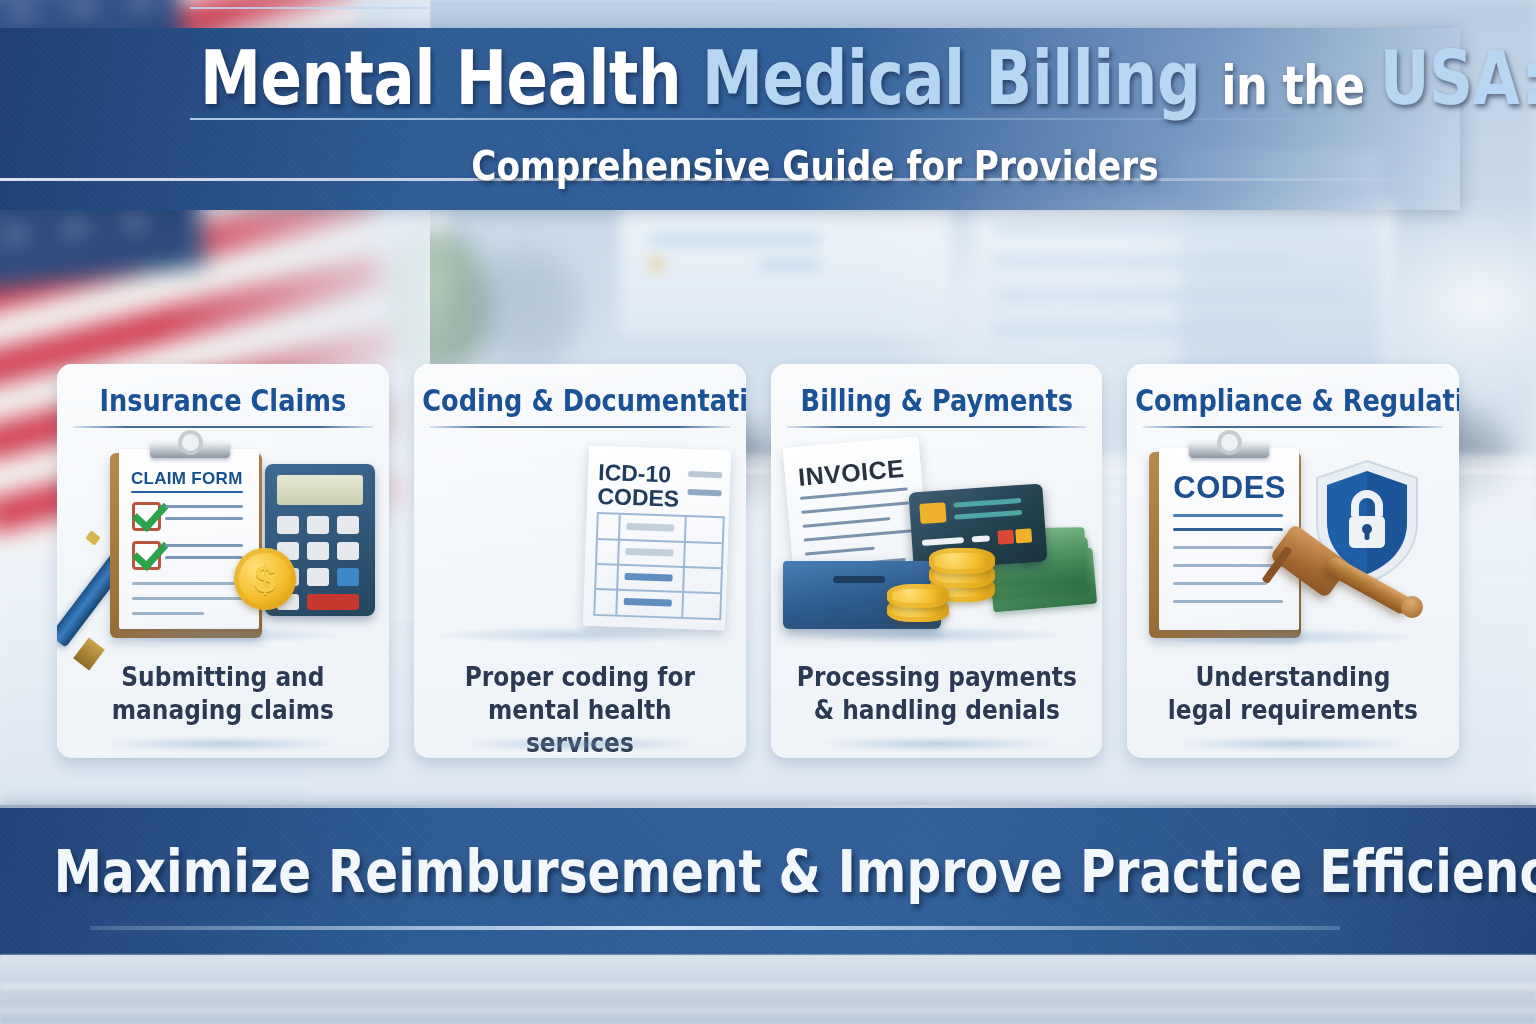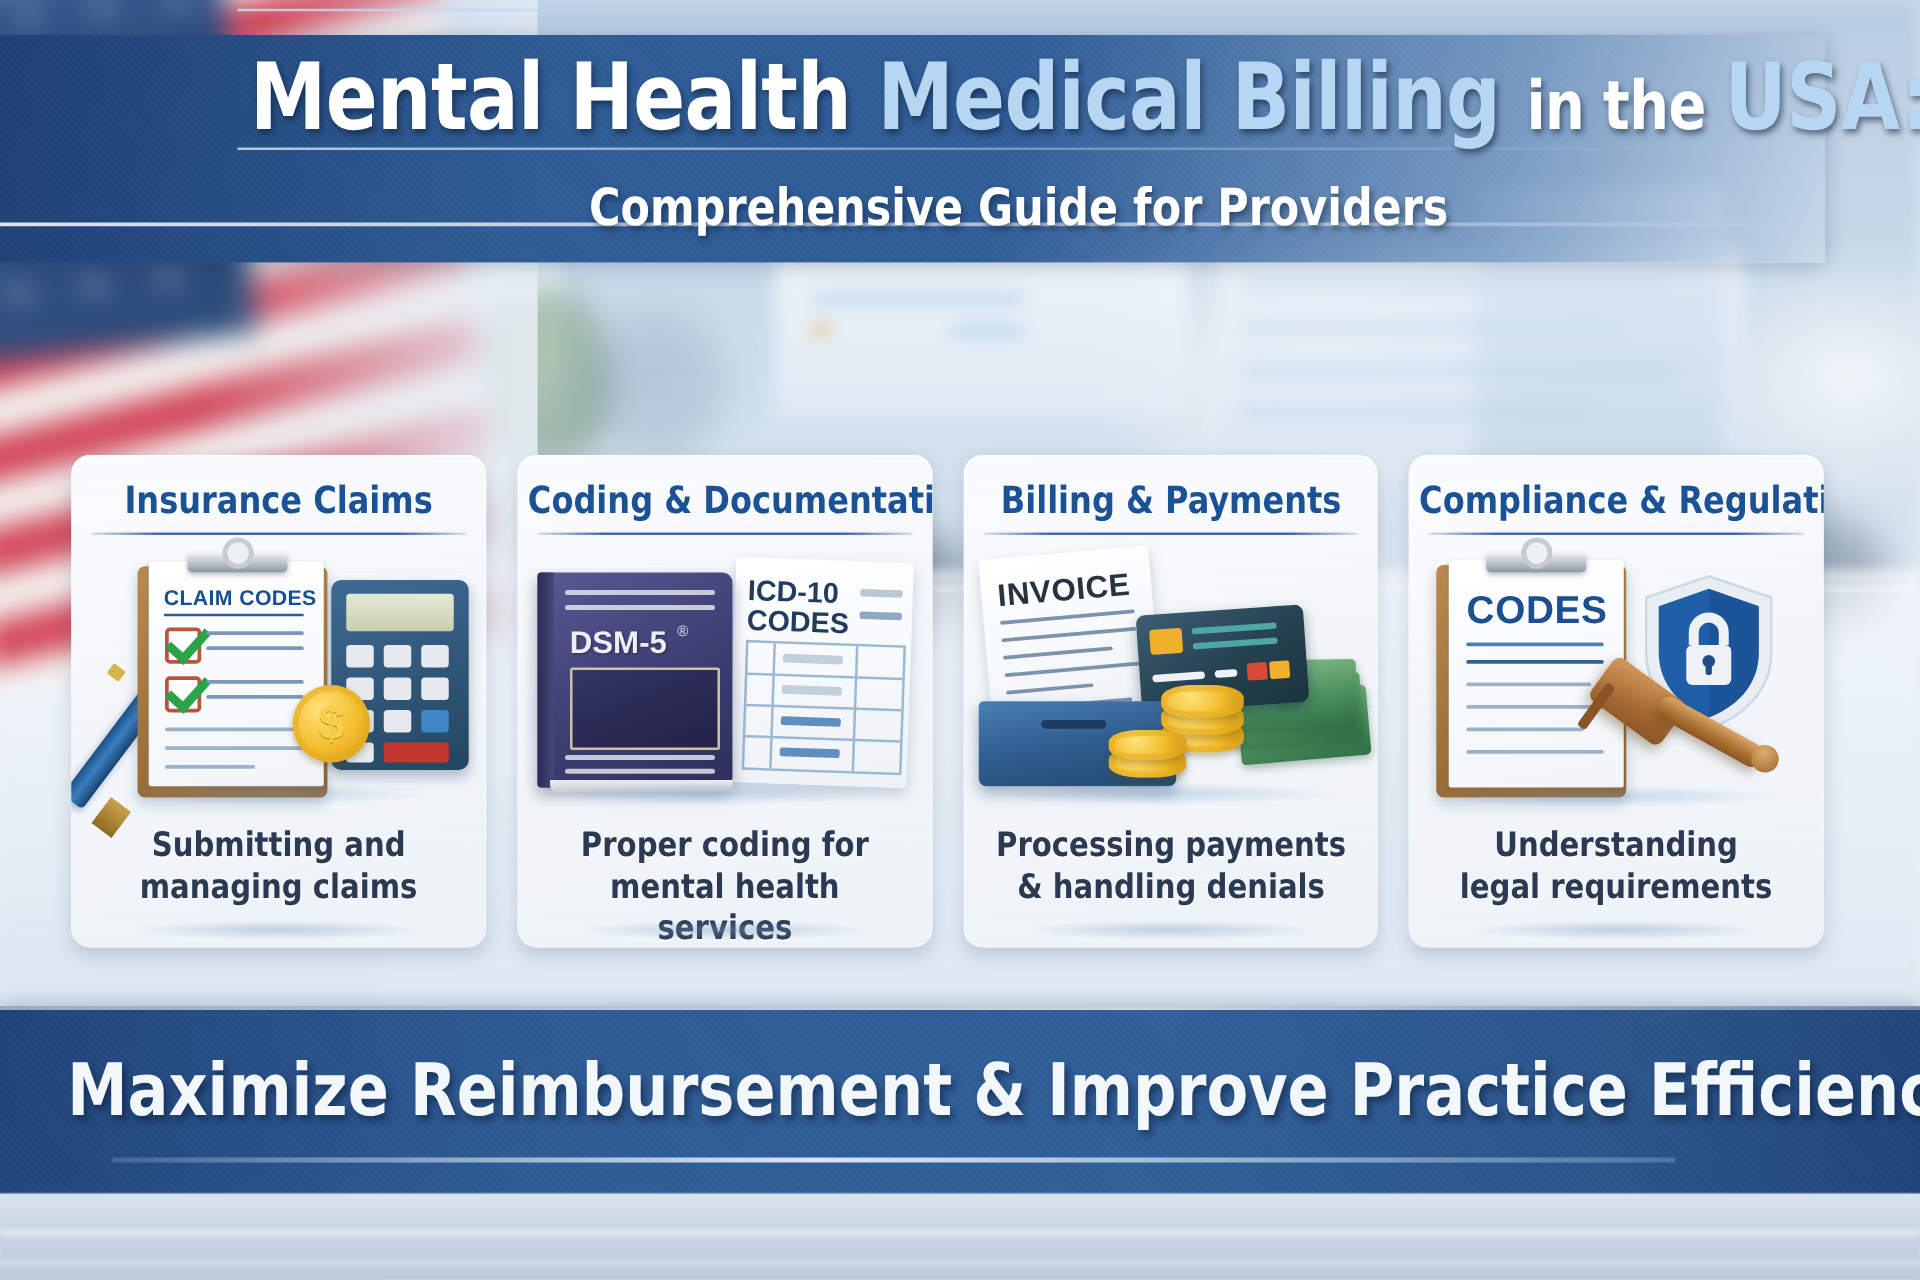--- a/index.html
+++ b/index.html
@@ -313,21 +313,21 @@
           <div class="calc-key" style="left:12px;top:104px;width:22px;height:18px;"></div>
           <div class="calc-key" style="left:42px;top:104px;width:22px;height:18px;"></div>
           <div class="calc-key" style="left:72px;top:104px;width:22px;height:18px;background:#3f86c9;"></div>
           <div class="calc-key" style="left:12px;top:130px;width:22px;height:16px;"></div>
           <div class="calc-key" style="left:42px;top:130px;width:52px;height:16px;background:#c6382e;"></div>
         </div>
 
         <div class="clipboard" style="left:53px;top:17px;width:152px;height:185px;"></div>
         <div class="clip-paper" style="left:62px;top:13px;width:140px;height:180px;">
           <div style="position:absolute;left:12px;top:20px;font-family:'Liberation Sans Narrow','Liberation Sans',sans-serif;
-            font-weight:700;font-size:17px;color:#16508e;letter-spacing:.3px;">CLAIM CODES</div>
+            font-weight:700;font-size:17px;color:#16508e;letter-spacing:.3px;">CLAIM FORM</div>
           <div class="line" style="left:12px;top:42px;width:112px;height:2px;background:#2a5f9e;"></div>
           <div class="chkbox" style="left:13px;top:53px;width:23px;height:23px;"></div>
           <div class="check" style="left:15px;top:54px;"></div>
           <div class="line" style="left:46px;top:56px;width:78px;height:3px;background:#7b98b8;"></div>
           <div class="line" style="left:46px;top:68px;width:78px;height:3px;background:#7b98b8;"></div>
           <div class="chkbox" style="left:13px;top:92px;width:23px;height:23px;"></div>
           <div class="check" style="left:15px;top:93px;"></div>
           <div class="line" style="left:46px;top:95px;width:78px;height:3px;background:#7b98b8;"></div>
           <div class="line" style="left:46px;top:107px;width:78px;height:3px;background:#7b98b8;"></div>
           <div class="line" style="left:13px;top:133px;width:111px;height:3px;background:#9bb2c9;"></div>
@@ -371,32 +371,20 @@
             <div class="tbl-row" style="top:74px;"></div>
             <div class="tbl-col" style="left:20px;"></div>
             <div class="tbl-col" style="left:86px;"></div>
             <div class="line" style="left:28px;top:8px;width:48px;height:7px;background:#c3cfdb;"></div>
             <div class="line" style="left:28px;top:33px;width:48px;height:7px;background:#c3cfdb;"></div>
             <div class="line" style="left:28px;top:58px;width:48px;height:7px;background:#5f8fc0;"></div>
             <div class="line" style="left:28px;top:83px;width:48px;height:7px;background:#5f8fc0;"></div>
           </div>
         </div>
 
-        <div class="book" style="left:16px;top:22px;width:156px;height:172px;">
-          <div class="book-spine"></div>
-          <div class="book-band" style="left:22px;top:14px;width:120px;"></div>
-          <div class="book-band" style="left:22px;top:26px;width:120px;"></div>
-          <div style="position:absolute;left:26px;top:42px;font-family:'Liberation Sans','DejaVu Sans',sans-serif;
-            font-weight:700;font-size:25px;color:#eceef7;text-shadow:1px 1px 2px rgba(0,0,0,.4);">DSM-5</div>
-          <span style="position:absolute;left:112px;top:40px;font-size:12px;color:#dfe2f0;">®</span>
-          <div class="book-frame" style="left:26px;top:76px;width:116px;height:62px;"></div>
-          <div class="book-band" style="left:22px;top:146px;width:120px;"></div>
-          <div class="book-band" style="left:22px;top:157px;width:120px;"></div>
-          <div class="book-pages" style="left:10px;top:166px;width:146px;height:10px;"></div>
-        </div>
         <div style="position:absolute;left:18px;top:190px;width:280px;height:18px;border-radius:50%;
           background:radial-gradient(ellipse,rgba(120,160,200,.35),rgba(120,160,200,0) 70%);"></div>
       </div>
 
       <div class="card-desc">
         <div>Proper coding for</div>
         <div>mental health services</div>
       </div>
       <div class="shadow-pad"></div>
     </div>

